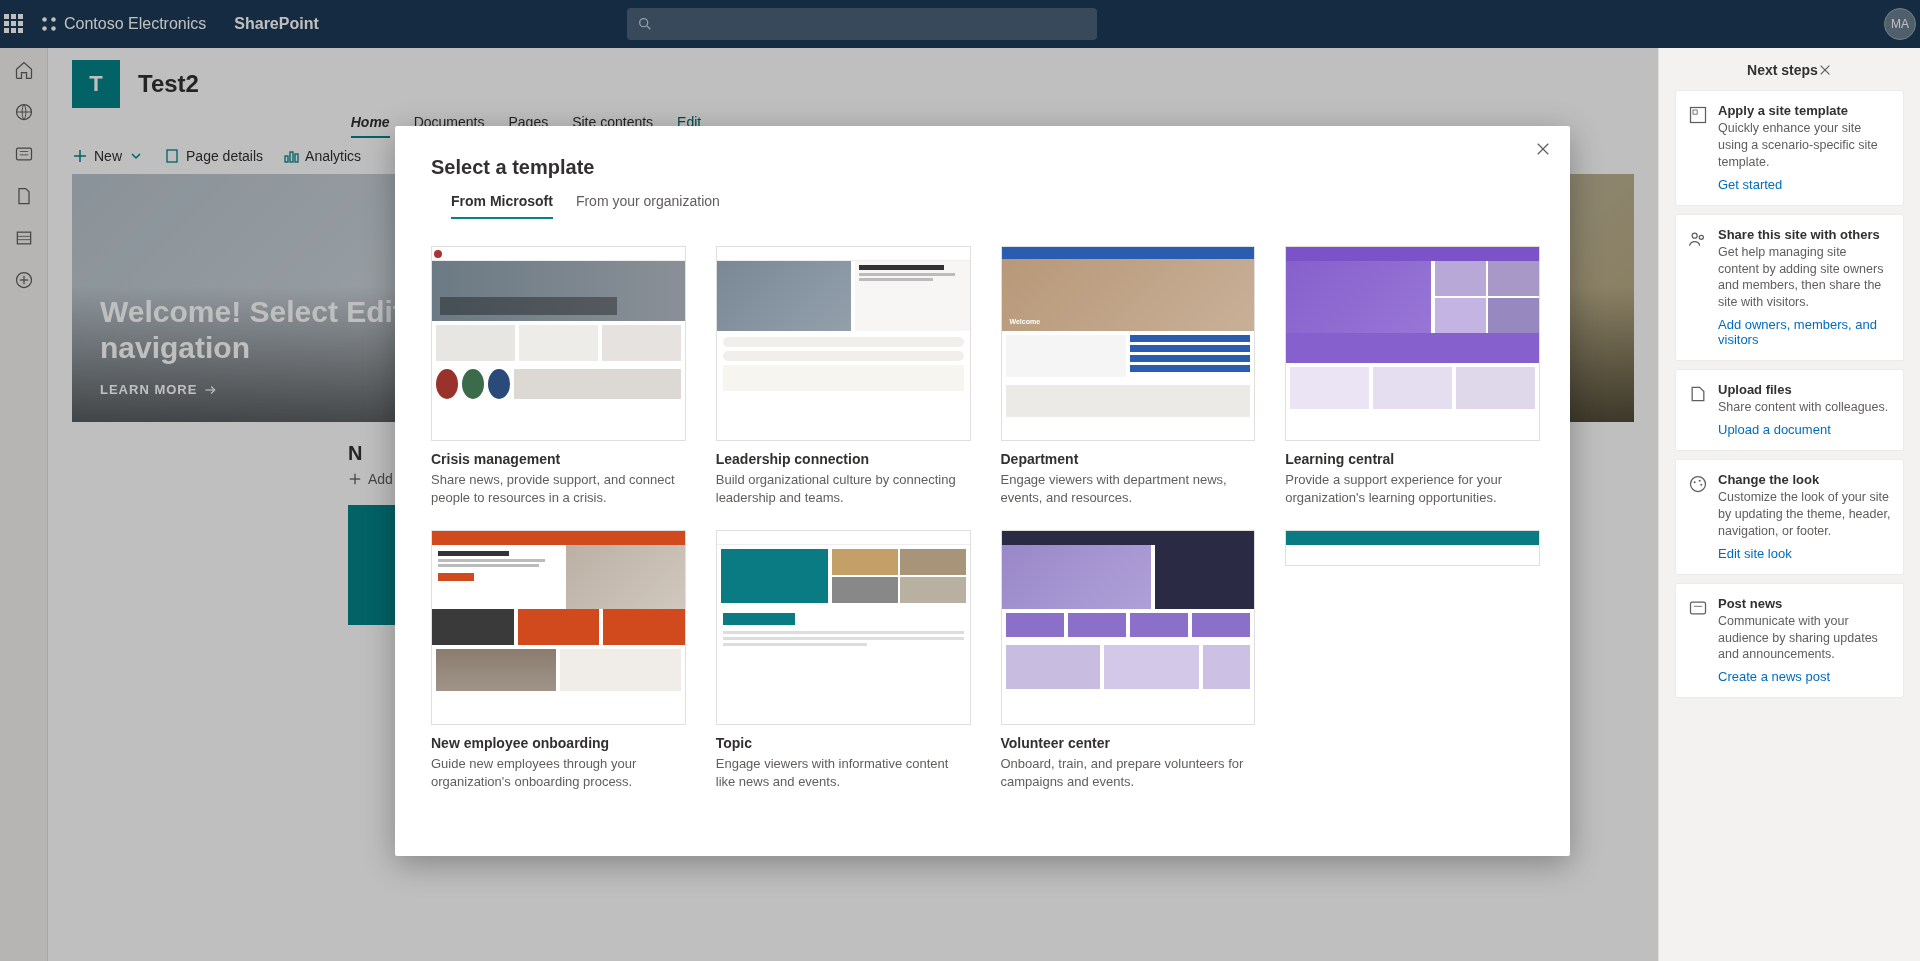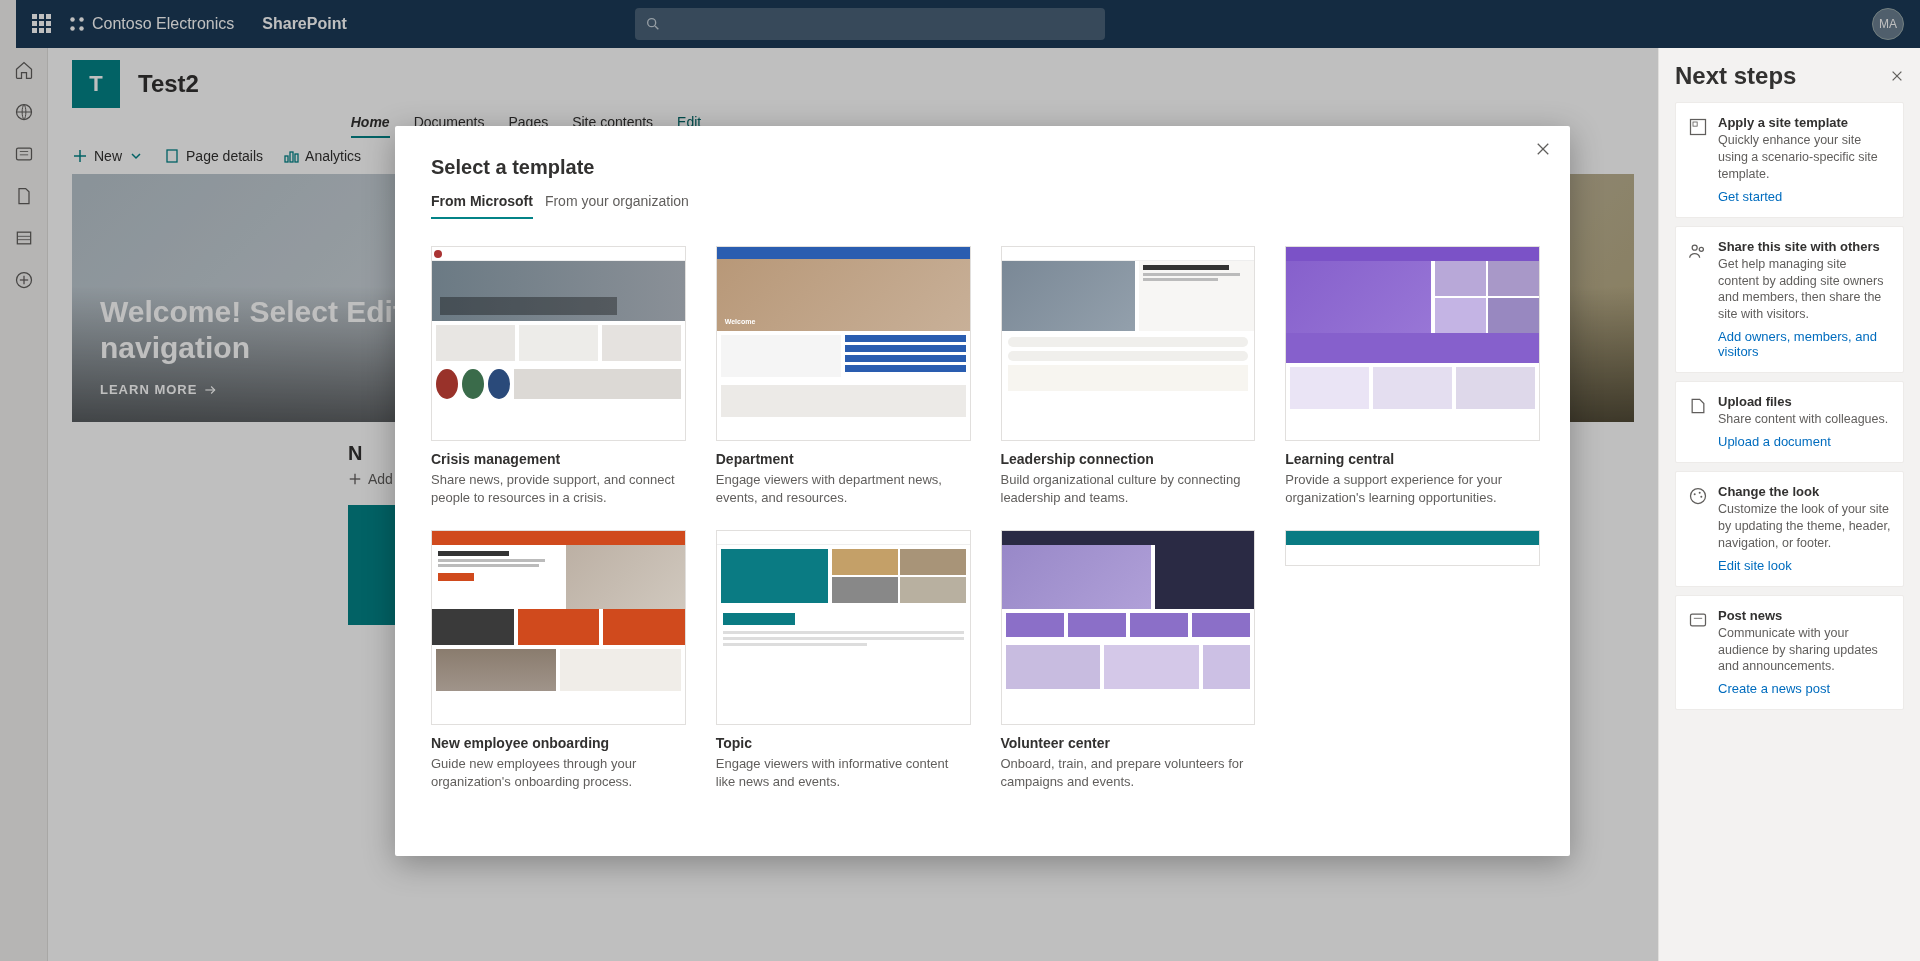--- a/index.html
+++ b/index.html
@@ -1,19 +1,19 @@
 <!DOCTYPE html>
 <html><head>
 <meta charset="utf-8">
 <style>
 * { box-sizing: border-box; margin: 0; padding: 0; font-family: "Segoe UI", -apple-system, sans-serif; }
 body { width: 1920px; height: 961px; overflow: hidden; background: #f3f2f1; position: relative; }
 
 
-.suite-bar { height: 48px; background: #1b3a57; display: flex; align-items: center; color: #fff; padding: 0 16px; margin-left: 16px; }
+.suite-bar { height: 48px; background: #1b3a57; display: flex; align-items: center; color: #fff; padding: 0 4px; }
 .waffle { width: 20px; height: 20px; display: grid; grid-template-columns: repeat(3,5px); grid-template-rows: repeat(3,5px); gap: 2px; margin-right: 16px; cursor: pointer; }
 .waffle span { background: #fff; width:5px; height:5px; }
 .brand-logo { display: flex; align-items: center; gap:6px; font-size: 16px; }
 .brand-logo svg { fill:#fff; }
 .app-name { margin-left: 28px; font-size: 16px; font-weight: 600; }
 .search-box { margin: 0 auto; width: 470px; height: 32px; background: #4a6278; border-radius: 4px; display: flex; align-items: center; padding: 0 10px; }
 .search-box svg { fill: #c8d3dc; width:16px; height:16px; }
 .avatar { width: 32px; height: 32px; border-radius: 50%; background: #6b7f91; display: flex; align-items: center; justify-content: center; font-size: 12px; border:1px solid #9aa; margin-left: 8px; }
 
 
@@ -44,35 +44,35 @@
 .news-area { padding: 20px 300px 0 300px; }
 .news-area h2{font-size:20px; font-weight:600; color:#323130;}
 .news-add{display:flex;align-items:center;gap:6px;color:#605e5c;font-size:14px;margin-top:6px;}
 .news-cards{display:flex; gap:24px; margin-top:18px;}
 .news-tile{width:180px;height:120px;background:#038387;color:#fff;display:flex;flex-direction:column;align-items:center;justify-content:center;font-size:14px;}
 .news-post h3{font-size:15px;font-weight:600;color:#323130;}
 .news-post p{font-size:14px;color:#605e5c;margin-top:4px;}
 
 
 .next-steps { position:absolute; right:0; top:48px; bottom:0; width:262px; background:#f3f2f1; border-left:1px solid #e1dfdd; padding: 14px 16px; display:flex; flex-direction:column; }
-.next-steps-header{display:flex;align-items:center;justify-content:space-between;font-size:24px;font-weight:600;color:#323130;margin-bottom:12px;}
+.next-steps-header{display:flex;align-items:center;justify-content:center;font-size:14px;font-weight:600;color:#323130;margin-bottom:12px;}
 .ns-card{background:#fff;border:1px solid #edebe9;border-radius:2px;padding:12px;margin-bottom:8px;display:flex;gap:10px;}
 .ns-card svg{width:20px;height:20px;color:#605e5c;flex-shrink:0;margin-top:2px;}
 .ns-card h4{font-size:13px;font-weight:600;color:#323130;}
 .ns-card p{font-size:12.5px;color:#605e5c;margin-top:2px;line-height:1.35;}
 .ns-card a{font-size:13px;color:#006cbe;margin-top:6px;display:inline-block;}
 
 
 .overlay{position:absolute;inset:0;background:rgba(0,0,0,0.25);}
 
 
 .modal{position:absolute;left:395px;top:126px;width:1175px;height:730px;background:#fff;border-radius:2px;box-shadow:0 8px 32px rgba(0,0,0,0.3);padding:30px 36px;overflow:hidden;}
 .modal-close{position:absolute;right:20px;top:16px;cursor:pointer;color:#605e5c;}
 .modal h2{font-size:20px;font-weight:600;color:#323130;}
-.modal-tabs{display:flex;gap:12px;margin-top:14px;border-bottom:1px solid transparent;}
+.modal-tabs{display:flex;gap:23px;margin-top:14px;border-bottom:1px solid transparent;margin-left:20px;}
 .modal-tabs .mtab{font-size:14px;color:#605e5c;padding-bottom:8px;cursor:pointer;}
 .modal-tabs .mtab.active{color:#323130;font-weight:600;border-bottom:2px solid #038387;}
 .modal-scroll{position:absolute;top:120px;bottom:10px;left:36px;right:22px;overflow-y:auto;padding-right:8px;}
 .tmpl-grid{display:grid;grid-template-columns:repeat(4,1fr);column-gap:30px;row-gap:24px;}
 .tmpl-card{cursor:pointer;}
 .tmpl-thumb{height:195px;border:1px solid #e1dfdd;overflow:hidden;display:flex;flex-direction:column;}
 .tmpl-card h3{font-size:14px;font-weight:600;color:#323130;margin-top:10px;}
 .tmpl-card p{font-size:13px;color:#605e5c;margin-top:4px;line-height:1.35;}
 
 
@@ -328,60 +328,60 @@
               <div class="thumb-box" style="background:#2a4a7a;border-radius:50%;flex:0 0 22px;"></div>
               <div class="thumb-box" style="background:#dcd9d5;"></div>
             </div>
         </div>
         <h3>Crisis management</h3>
         <p>Share news, provide support, and connect people to resources in a crisis.</p>
       </div>
 
       <div class="tmpl-card">
         <div class="tmpl-thumb">
+          <div class="thumb-bar" style="background:#fff;border-bottom:1px solid #eee;height:14px;"></div>
+          <div class="thumb-row" style="height:70px;padding:0;">
+              <div class="thumb-box" style="background:linear-gradient(135deg,#7a8896,#93a0ac);"></div>
+              <div class="thumb-box" style="flex:0.8;background:#f7f6f4;padding:4px;">
+                <div style="height:5px;background:#333;width:80%;margin-bottom:3px;"></div>
+                <div style="height:3px;background:#bbb;width:90%;margin-bottom:2px;"></div>
+                <div style="height:3px;background:#bbb;width:70%;"></div>
+              </div>
+            </div>
+          <div style="flex:1;background:#fff;padding:6px;">
+              <div style="height:10px;background:#f0efec;margin-bottom:4px;border-radius:6px;"></div>
+              <div style="height:10px;background:#f0efec;margin-bottom:4px;border-radius:6px;"></div>
+              <div style="height:26px;background:#f7f5f0;"></div>
+            </div>
+        </div>
+        <h3>Leadership connection</h3>
+        <p>Build organizational culture by connecting leadership and teams.</p>
+      </div>
+
+      <div class="tmpl-card">
+        <div class="tmpl-thumb">
           <div class="thumb-bar" style="background:#2a5db0;height:12px;"></div>
           <div class="thumb-hero" style="background:linear-gradient(135deg,#b89878,#c8b098);height:72px;position:relative;">
               <div style="position:absolute;left:8px;bottom:6px;color:#fff;font-size:7px;font-weight:600;">Welcome</div>
             </div>
           <div class="thumb-row" style="height:50px;">
               <div class="thumb-box" style="background:#f5f5f5;"></div>
               <div style="flex:1;display:flex;flex-direction:column;gap:3px;">
                 <div style="height:7px;background:#2a5db0;"></div>
                 <div style="height:7px;background:#2a5db0;"></div>
                 <div style="height:7px;background:#2a5db0;"></div>
                 <div style="height:7px;background:#2a5db0;"></div>
               </div>
             </div>
           <div class="thumb-row" style="height:40px;">
               <div class="thumb-box" style="background:#eceae7;"></div>
             </div>
         </div>
         <h3>Department</h3>
         <p>Engage viewers with department news, events, and resources.</p>
-      </div>
-
-      <div class="tmpl-card">
-        <div class="tmpl-thumb">
-          <div class="thumb-bar" style="background:#fff;border-bottom:1px solid #eee;height:14px;"></div>
-          <div class="thumb-row" style="height:70px;padding:0;">
-              <div class="thumb-box" style="background:linear-gradient(135deg,#7a8896,#93a0ac);"></div>
-              <div class="thumb-box" style="flex:0.8;background:#f7f6f4;padding:4px;">
-                <div style="height:5px;background:#333;width:80%;margin-bottom:3px;"></div>
-                <div style="height:3px;background:#bbb;width:90%;margin-bottom:2px;"></div>
-                <div style="height:3px;background:#bbb;width:70%;"></div>
-              </div>
-            </div>
-          <div style="flex:1;background:#fff;padding:6px;">
-              <div style="height:10px;background:#f0efec;margin-bottom:4px;border-radius:6px;"></div>
-              <div style="height:10px;background:#f0efec;margin-bottom:4px;border-radius:6px;"></div>
-              <div style="height:26px;background:#f7f5f0;"></div>
-            </div>
-        </div>
-        <h3>Leadership connection</h3>
-        <p>Build organizational culture by connecting leadership and teams.</p>
       </div>
 
       <div class="tmpl-card">
         <div class="tmpl-thumb">
           <div class="thumb-bar" style="background:#7b52c7;height:14px;"></div>
           <div class="thumb-row" style="height:72px;padding:0;">
               <div class="thumb-box" style="background:linear-gradient(135deg,#8660cc,#9876d6);flex:1.4;"></div>
               <div style="flex:1;display:grid;grid-template-columns:1fr 1fr;gap:2px;">
                 <div style="background:#b8a8d8;"></div>
                 <div style="background:#a898c8;"></div>

